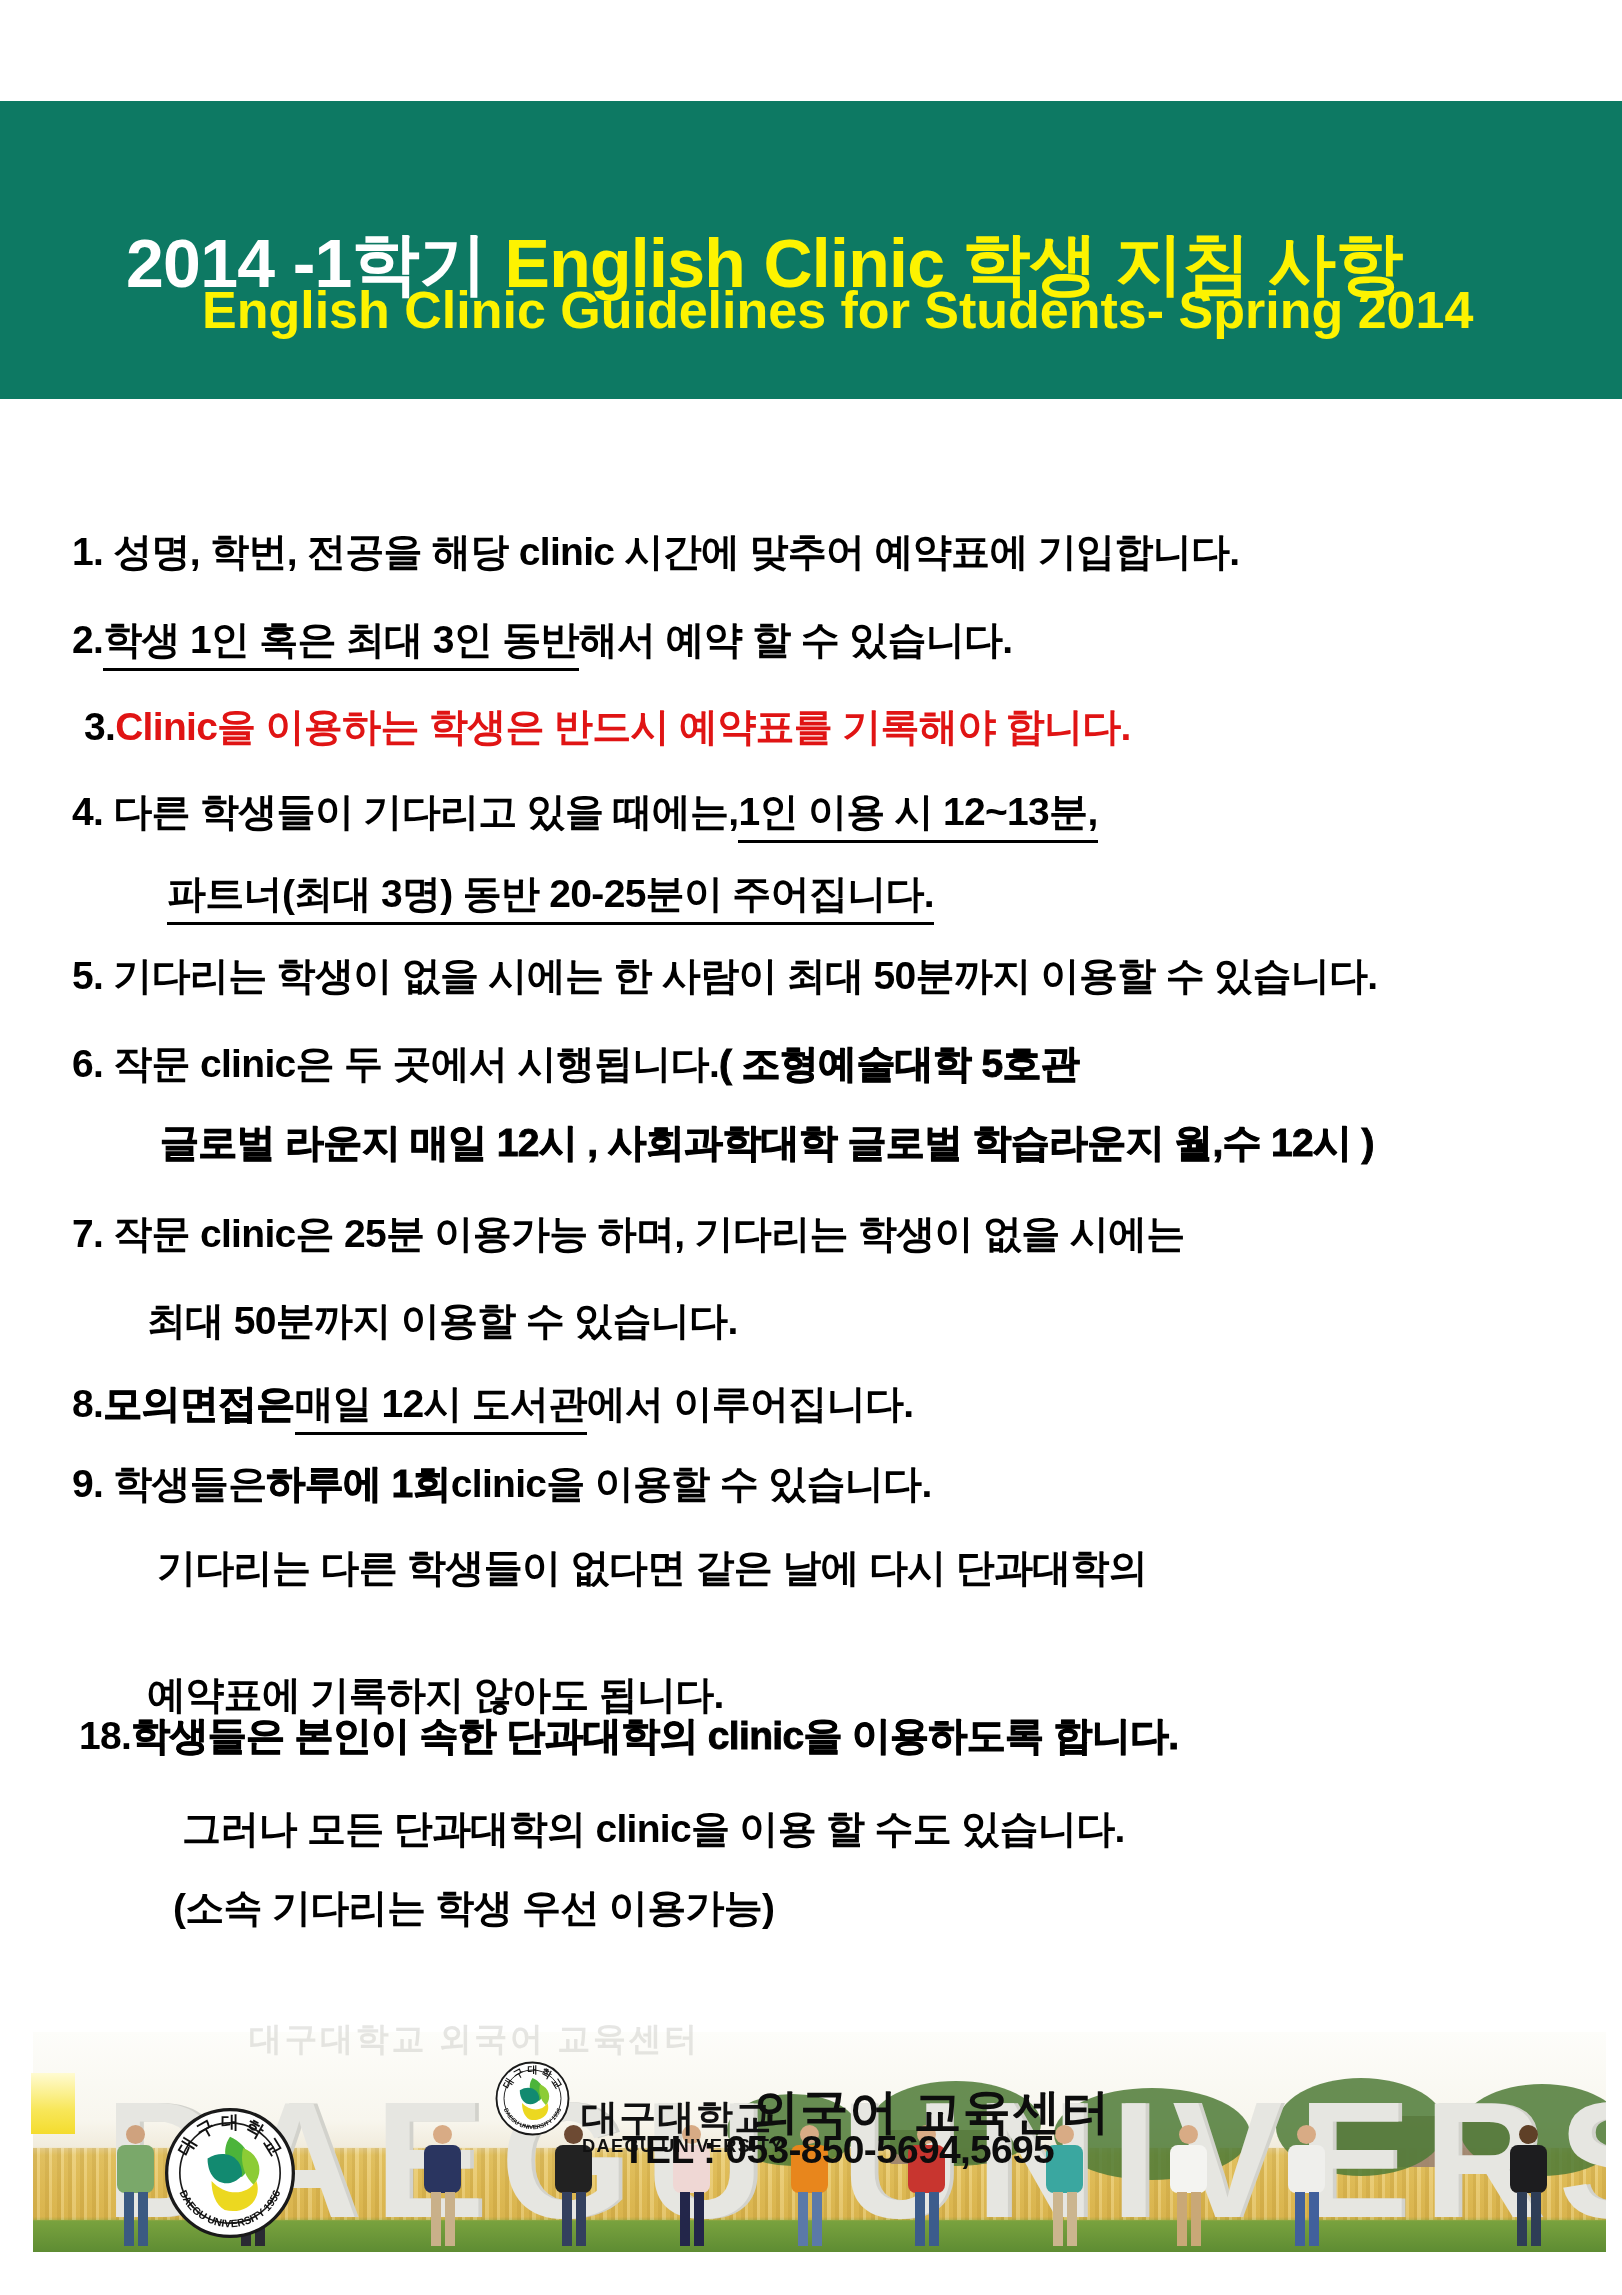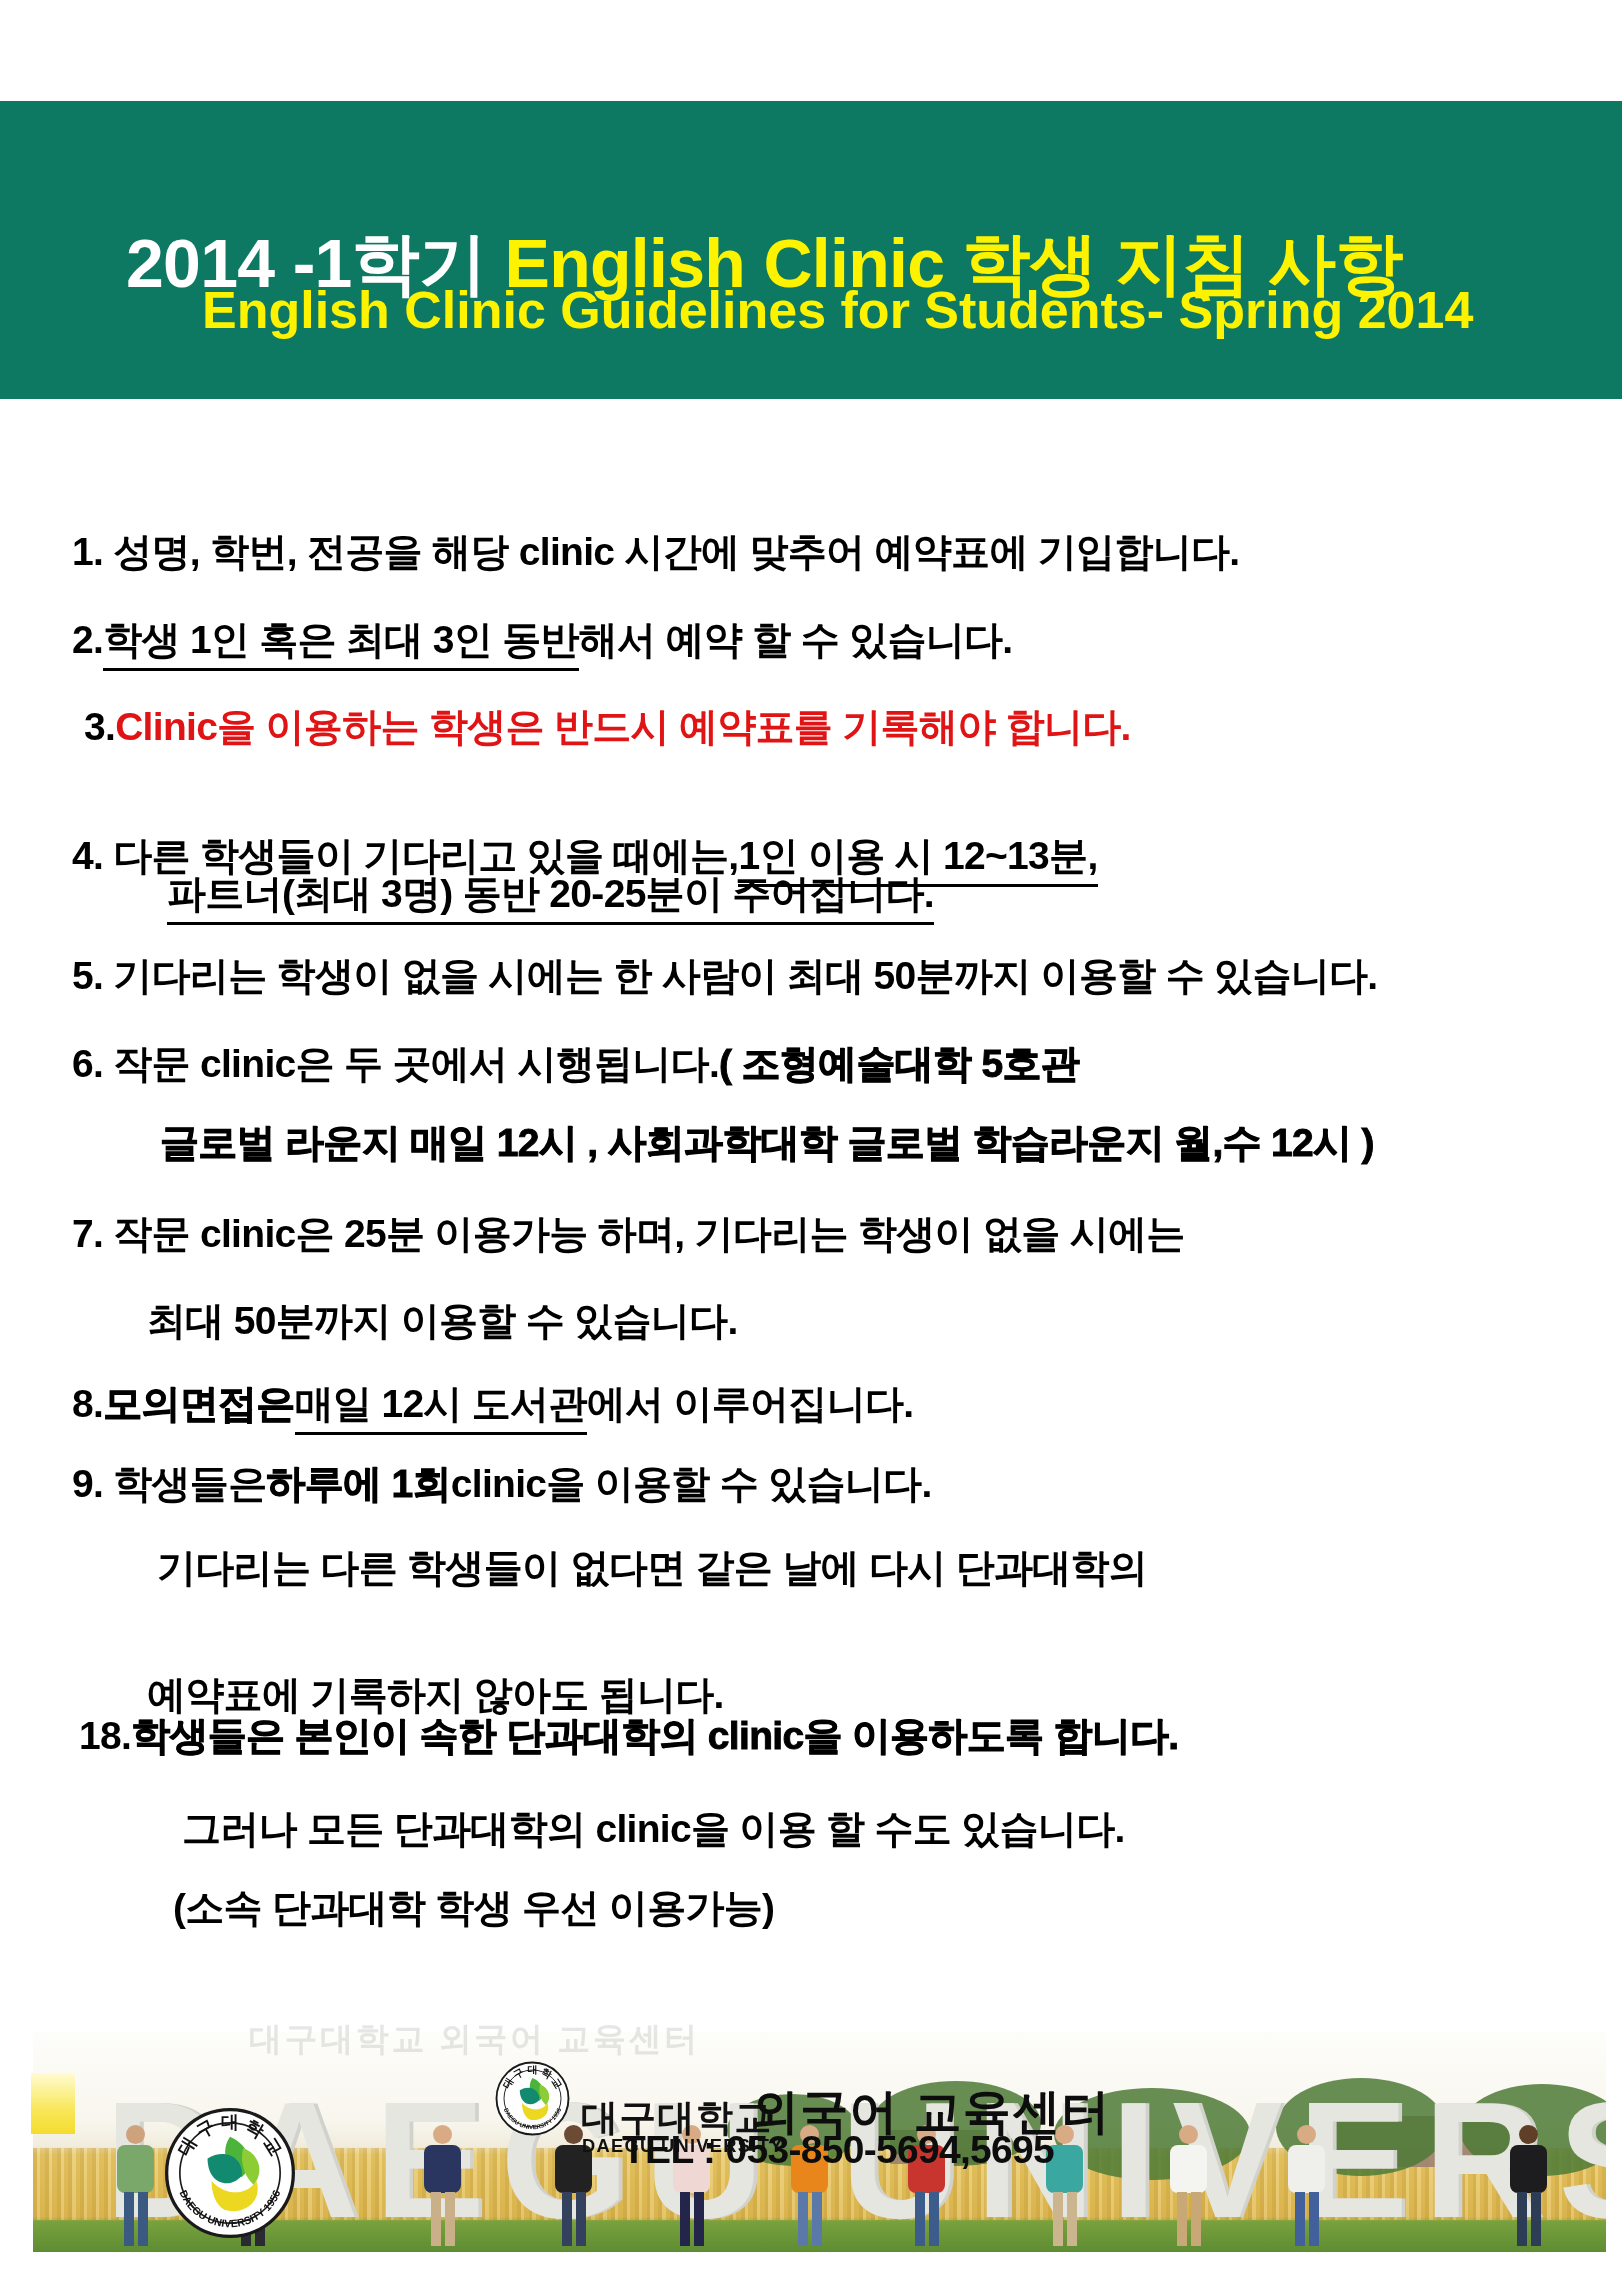--- a/index.html
+++ b/index.html
@@ -94,34 +94,34 @@
 <div class="band"></div>
 <div class="title-line1">
   <span class="white">2014 -1학기 </span><span class="yellow">English Clinic 학생 지침 사항</span>
 </div>
 <div class="title-line2">English Clinic Guidelines for Students- Spring 2014</div>
 
 <div id="guidelines">
     <div class="gl-line" style="left: 72px; top: 530px;"><span>1. 성명, 학번, 전공을 해당 clinic 시간에 맞추어 예약표에 기입합니다.</span></div>
     <div class="gl-line" style="left: 72px; top: 618px;"><span>2. </span><span class="u">학생 1인 혹은 최대 3인 동반</span><span>해서 예약 할 수 있습니다.</span></div>
     <div class="gl-line" style="left: 72px; top: 705px; margin-left: 12px;"><span>3. </span><span class="red">Clinic을 이용하는 학생은 반드시 예약표를 기록해야 합니다.</span></div>
-    <div class="gl-line" style="left: 72px; top: 790px; margin-top: 44px;"><span>4. 다른 학생들이 기다리고 있을 때에는, </span><span class="u">1인 이용 시 12~13분,</span></div>
+    <div class="gl-line" style="left: 72px; top: 790px;"><span>4. 다른 학생들이 기다리고 있을 때에는, </span><span class="u">1인 이용 시 12~13분,</span></div>
     <div class="gl-line" style="left: 167px; top: 872px;"><span class="u">파트너(최대 3명) 동반 20-25분이 주어집니다.</span></div>
     <div class="gl-line" style="left: 72px; top: 954px;"><span>5. 기다리는 학생이 없을 시에는 한 사람이 최대 50분까지 이용할 수 있습니다.</span></div>
     <div class="gl-line" style="left: 72px; top: 1042px;"><span>6. 작문 clinic은 두 곳에서 시행됩니다.  </span><span class="b">( 조형예술대학 5호관</span></div>
     <div class="gl-line" style="left: 160px; top: 1121px;"><span class="b">글로벌 라운지 매일 12시 , 사회과학대학 글로벌 학습라운지 월,수 12시 )</span></div>
     <div class="gl-line" style="left: 72px; top: 1212px;"><span>7. 작문 clinic은 25분 이용가능 하며, 기다리는 학생이 없을 시에는</span></div>
     <div class="gl-line" style="left: 147px; top: 1299px;"><span>최대 50분까지 이용할 수 있습니다.</span></div>
     <div class="gl-line" style="left: 72px; top: 1382px;"><span>8. </span><span class="b">모의면접은 </span><span class="u">매일 12시 도서관</span><span>에서 이루어집니다.</span></div>
     <div class="gl-line" style="left: 72px; top: 1462px;"><span>9. 학생들은 </span><span class="b">하루에 1회</span><span> clinic을 이용할 수 있습니다.</span></div>
     <div class="gl-line" style="left: 157px; top: 1546px;"><span>기다리는 다른 학생들이 없다면 같은 날에 다시 단과대학의</span></div>
     <div class="gl-line" style="left: 147px; top: 1673px;"><span>예약표에 기록하지 않아도 됩니다.</span></div>
     <div class="gl-line" style="left: 79px; top: 1714px;"><span>18. </span><span class="b">학생들은 본인이 속한 단과대학의 clinic을 이용하도록 합니다.</span></div>
     <div class="gl-line" style="left: 182px; top: 1807px;"><span>그러나 모든 단과대학의 clinic을 이용 할 수도 있습니다.</span></div>
-    <div class="gl-line" style="left: 173px; top: 1886px;"><span>(소속 단과대학 학생 우선 이용가능)</span></div>
+    <div class="gl-line" style="left: 173px; top: 1886px;"><span>(소속 기다리는 학생 우선 이용가능)</span></div>
   </div>
 
 <div class="watermark">대구대학교 외국어 교육센터</div>
 
 <div class="photo">
   <div class="wheat-streaks"></div>
   <div id="scenery">
       <div class="building" style="left: 1302px; top: 84px; width: 196px; height: 51px;"></div>
       <div class="building" style="left: 857px; top: 98px; width: 118px; height: 34px;"></div>
       <div class="tree" style="left: 694px; top: 62px; width: 131px; height: 72px;"></div>

